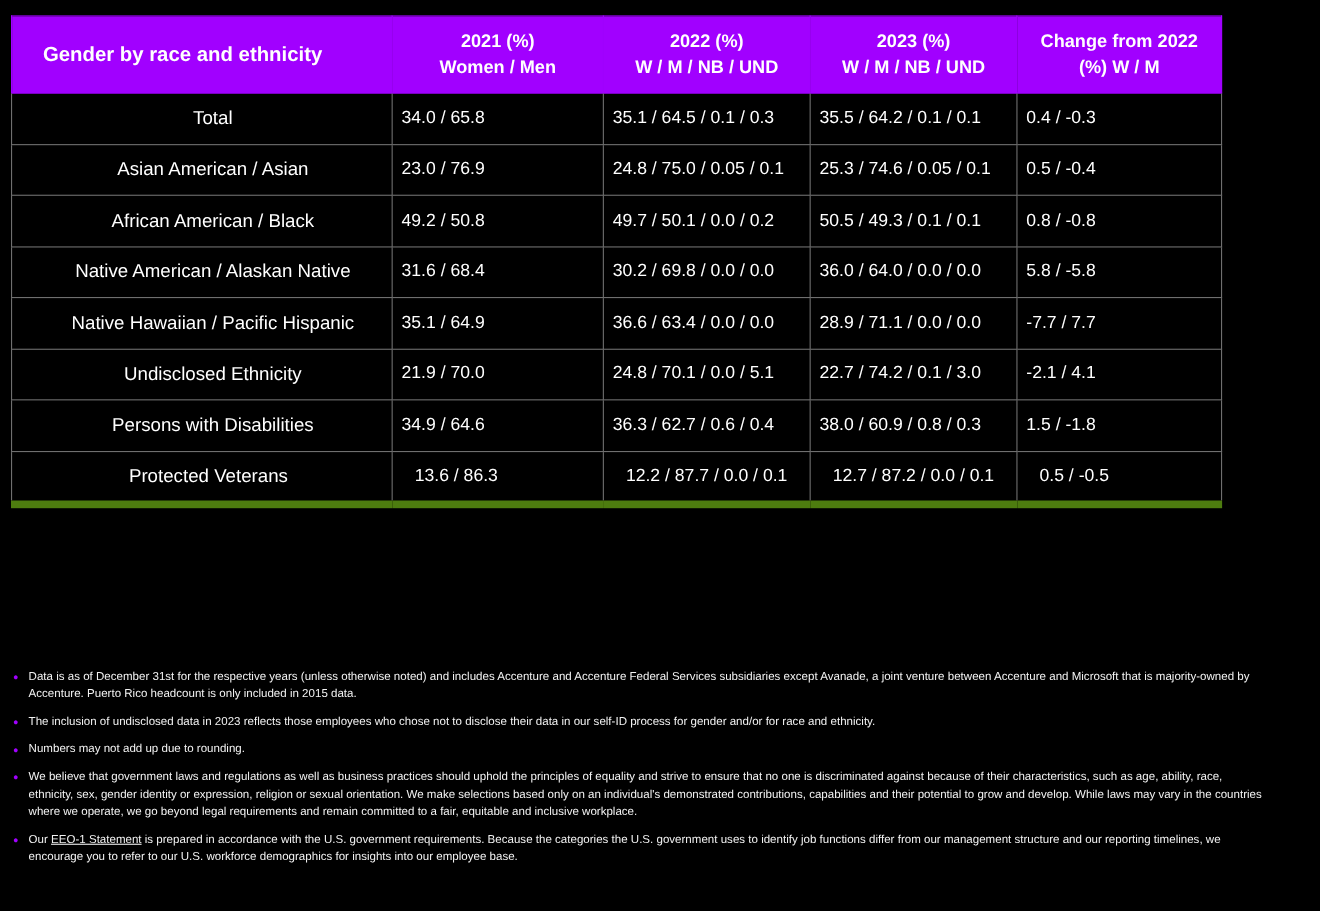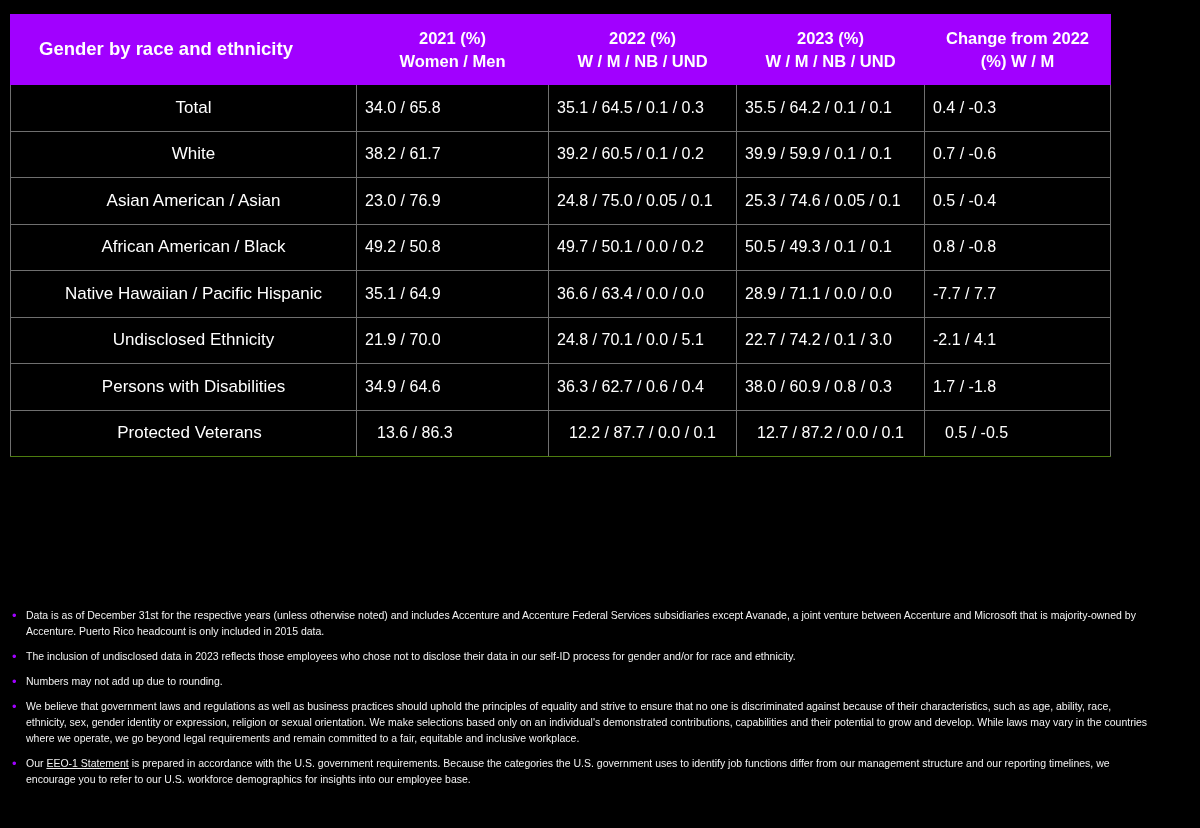--- a/index.html
+++ b/index.html
@@ -63,21 +63,21 @@
     text-align: left;
     height: 46.5px;
     vertical-align: middle;
     font-weight: 400;
   }
   tbody td.label {
     text-align: center;
     padding-left: 28px;
     font-size: 17px;
   }
-  tbody tr:last-child td { border-bottom: 1px solid #4d7c0f; padding-left: 20px; }
+  tbody tr:last-child td { border-bottom: 7px solid #4d7c0f; padding-left: 20px; }
 
   .notes {
     position: absolute;
     left: 10px;
     top: 608px;
     width: 1160px;
   }
   .note {
     position: relative;
     display: flex;
@@ -142,60 +142,60 @@
     </thead>
     <tbody>
       <tr>
         <td class="label">Total</td>
         <td>34.0 / 65.8</td>
         <td>35.1 / 64.5 / 0.1 / 0.3</td>
         <td>35.5 / 64.2 / 0.1 / 0.1</td>
         <td>0.4 / -0.3</td>
       </tr>
       <tr>
-        <td class="label">White</td>
-        <td>38.2 / 61.7</td>
-        <td>39.2 / 60.5 / 0.1 / 0.2</td>
-        <td>39.9 / 59.9 / 0.1 / 0.1</td>
-        <td>0.7 / -0.6</td>
-      </tr>
-      <tr>
         <td class="label">Asian American / Asian</td>
         <td>23.0 / 76.9</td>
         <td>24.8 / 75.0 / 0.05 / 0.1</td>
         <td>25.3 / 74.6 / 0.05 / 0.1</td>
         <td>0.5 / -0.4</td>
       </tr>
       <tr>
         <td class="label">African American / Black</td>
         <td>49.2 / 50.8</td>
         <td>49.7 / 50.1 / 0.0 / 0.2</td>
         <td>50.5 / 49.3 / 0.1 / 0.1</td>
         <td>0.8 / -0.8</td>
       </tr>
       <tr>
+        <td class="label">Native American / Alaskan Native</td>
+        <td>31.6 / 68.4</td>
+        <td>30.2 / 69.8 / 0.0 / 0.0</td>
+        <td>36.0 / 64.0 / 0.0 / 0.0</td>
+        <td>5.8 / -5.8</td>
+      </tr>
+      <tr>
         <td class="label">Native Hawaiian / Pacific Hispanic</td>
         <td>35.1 / 64.9</td>
         <td>36.6 / 63.4 / 0.0 / 0.0</td>
         <td>28.9 / 71.1 / 0.0 / 0.0</td>
         <td>-7.7 / 7.7</td>
       </tr>
       <tr>
         <td class="label">Undisclosed Ethnicity</td>
         <td>21.9 / 70.0</td>
         <td>24.8 / 70.1 / 0.0 / 5.1</td>
         <td>22.7 / 74.2 / 0.1 / 3.0</td>
         <td>-2.1 / 4.1</td>
       </tr>
       <tr>
         <td class="label">Persons with Disabilities</td>
         <td>34.9 / 64.6</td>
         <td>36.3 / 62.7 / 0.6 / 0.4</td>
         <td>38.0 / 60.9 / 0.8 / 0.3</td>
-        <td>1.7 / -1.8</td>
+        <td>1.5 / -1.8</td>
       </tr>
       <tr>
         <td class="label">Protected Veterans</td>
         <td>13.6 / 86.3</td>
         <td>12.2 / 87.7 / 0.0 / 0.1</td>
         <td>12.7 / 87.2 / 0.0 / 0.1</td>
         <td>0.5 / -0.5</td>
       </tr>
     </tbody>
   </table>

